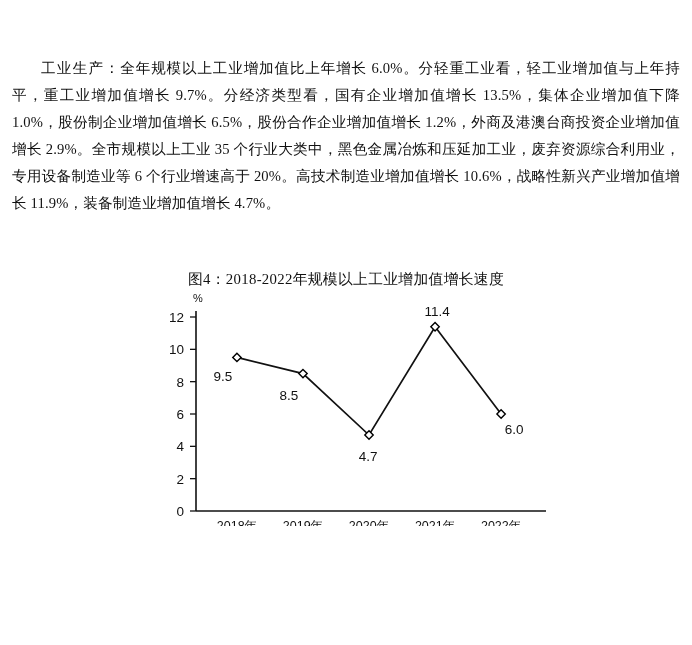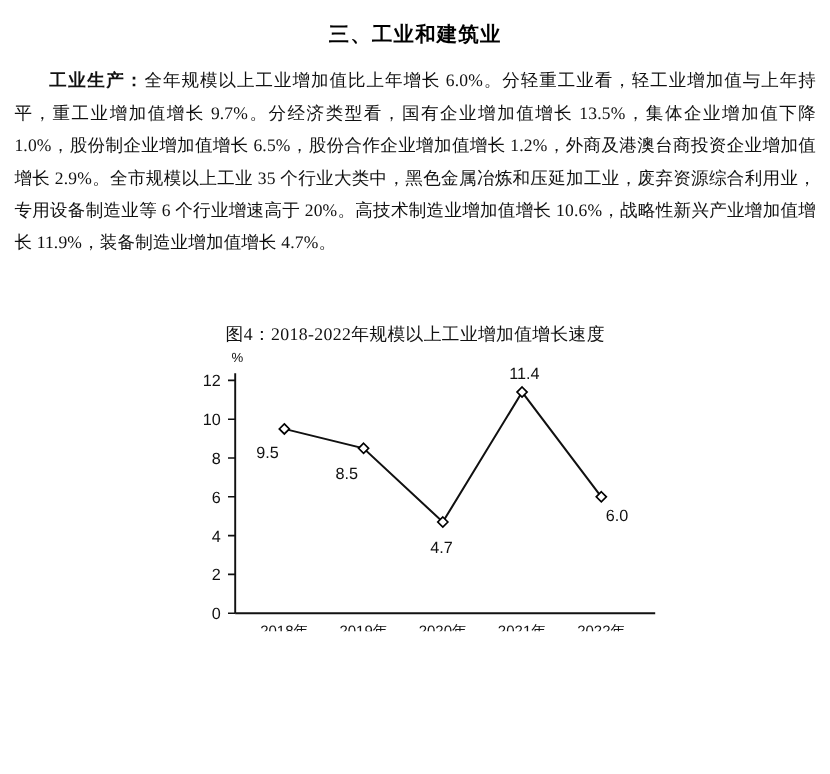--- a/index.html
+++ b/index.html
@@ -53,21 +53,21 @@
     width: 668px;
     text-indent: 29px;
   }
   #para-products {
     left: 12px;
     top: 543px;
     width: 668px;
     text-indent: 29px;
   }
   .lead {
-    font-weight: bold;
+    font-weight: normal;
     letter-spacing: 0.6px;
   }
 
   
   .figure {
     position: absolute;
     left: 0;
     top: 268px;
     width: 692px;
     height: 260px;
@@ -109,21 +109,20 @@
     font-family: "Liberation Sans", sans-serif;
     font-size: 13.5px;
     fill: #111;
   }
 </style>
 </head>
 <body>
 
 <div class="page">
 
-  <h1 class="section-title">三、工业和建筑业</h1>
 
   <p class="para" id="para-industry"><span class="lead">工业生产：</span><span>全年规模以上工业增加值比上年增长 6.0%。分轻重工业看，轻工业增加值与上年持平，重工业增加值增长 9.7%。分经济类型看，国有企业增加值增长 13.5%，集体企业增加值下降 1.0%，股份制企业增加值增长 6.5%，股份合作企业增加值增长 1.2%，外商及港澳台商投资企业增加值增长 2.9%。全市规模以上工业 35 个行业大类中，黑色金属冶炼和压延加工业，废弃资源综合利用业，专用设备制造业等 6 个行业增速高于 20%。高技术制造业增加值增长 10.6%，战略性新兴产业增加值增长 11.9%，装备制造业增加值增长 4.7%。</span></p>
 
   <div class="figure">
     <div class="fig-title">图4：2018-2022年规模以上工业增加值增长速度</div>
 
     <div class="chart-wrap">
       <svg class="chart-svg" width="692" height="236" viewBox="0 0 692 236">
 
         <text class="axis-unit" id="unit-label" x="193" y="12" text-anchor="start">%</text>

